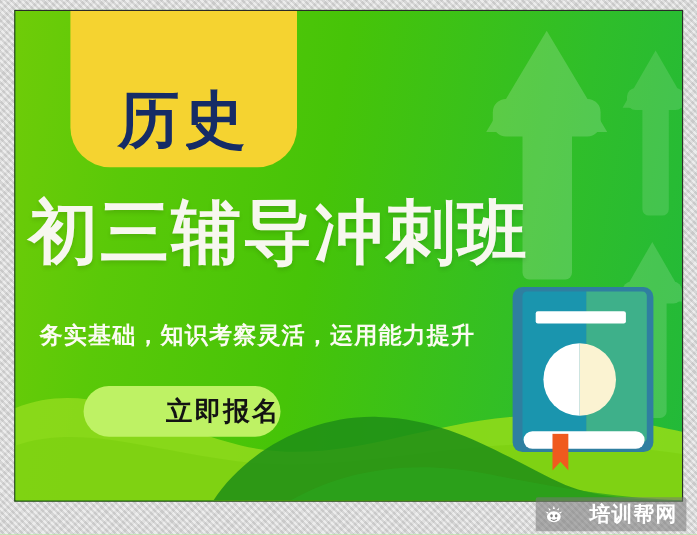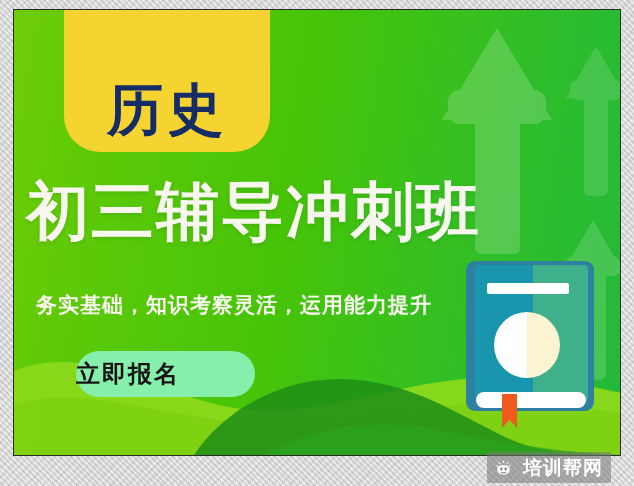--- a/index.html
+++ b/index.html
@@ -215,25 +215,25 @@
     white-space: nowrap;
   }
 
   
   #cta-button {
     position: absolute;
     left: 62px;
     top: 341px;
     width: 179px;
     height: 46px;
-    background: #86efac;
+    background: #bef264;
     border-radius: 23px;
     display: flex;
     align-items: center;
-    justify-content: flex-start;
+    justify-content: flex-end;
     cursor: pointer;
     border: none;
     padding: 0;
   }
   #cta-label {
     font-family: "DejaVu Sans", "Liberation Sans", sans-serif;
     font-size: 24px;
     font-weight: bold;
     color: #131313;
     letter-spacing: 2px;
@@ -305,21 +305,21 @@
   }
 
   
   #watermark {
     position: absolute;
     left: 487px;
     top: 452px;
     height: 31px;
     display: flex;
     align-items: center;
-    gap: 9px;
+    gap: 22px;
     padding: 0 8px 0 6px;
     background: rgba(120,120,120,0.55);
     border-radius: 2px;
   }
   #watermark-icon {
     width: 21px;
     height: 21px;
     display: block;
   }
   #watermark-text {

